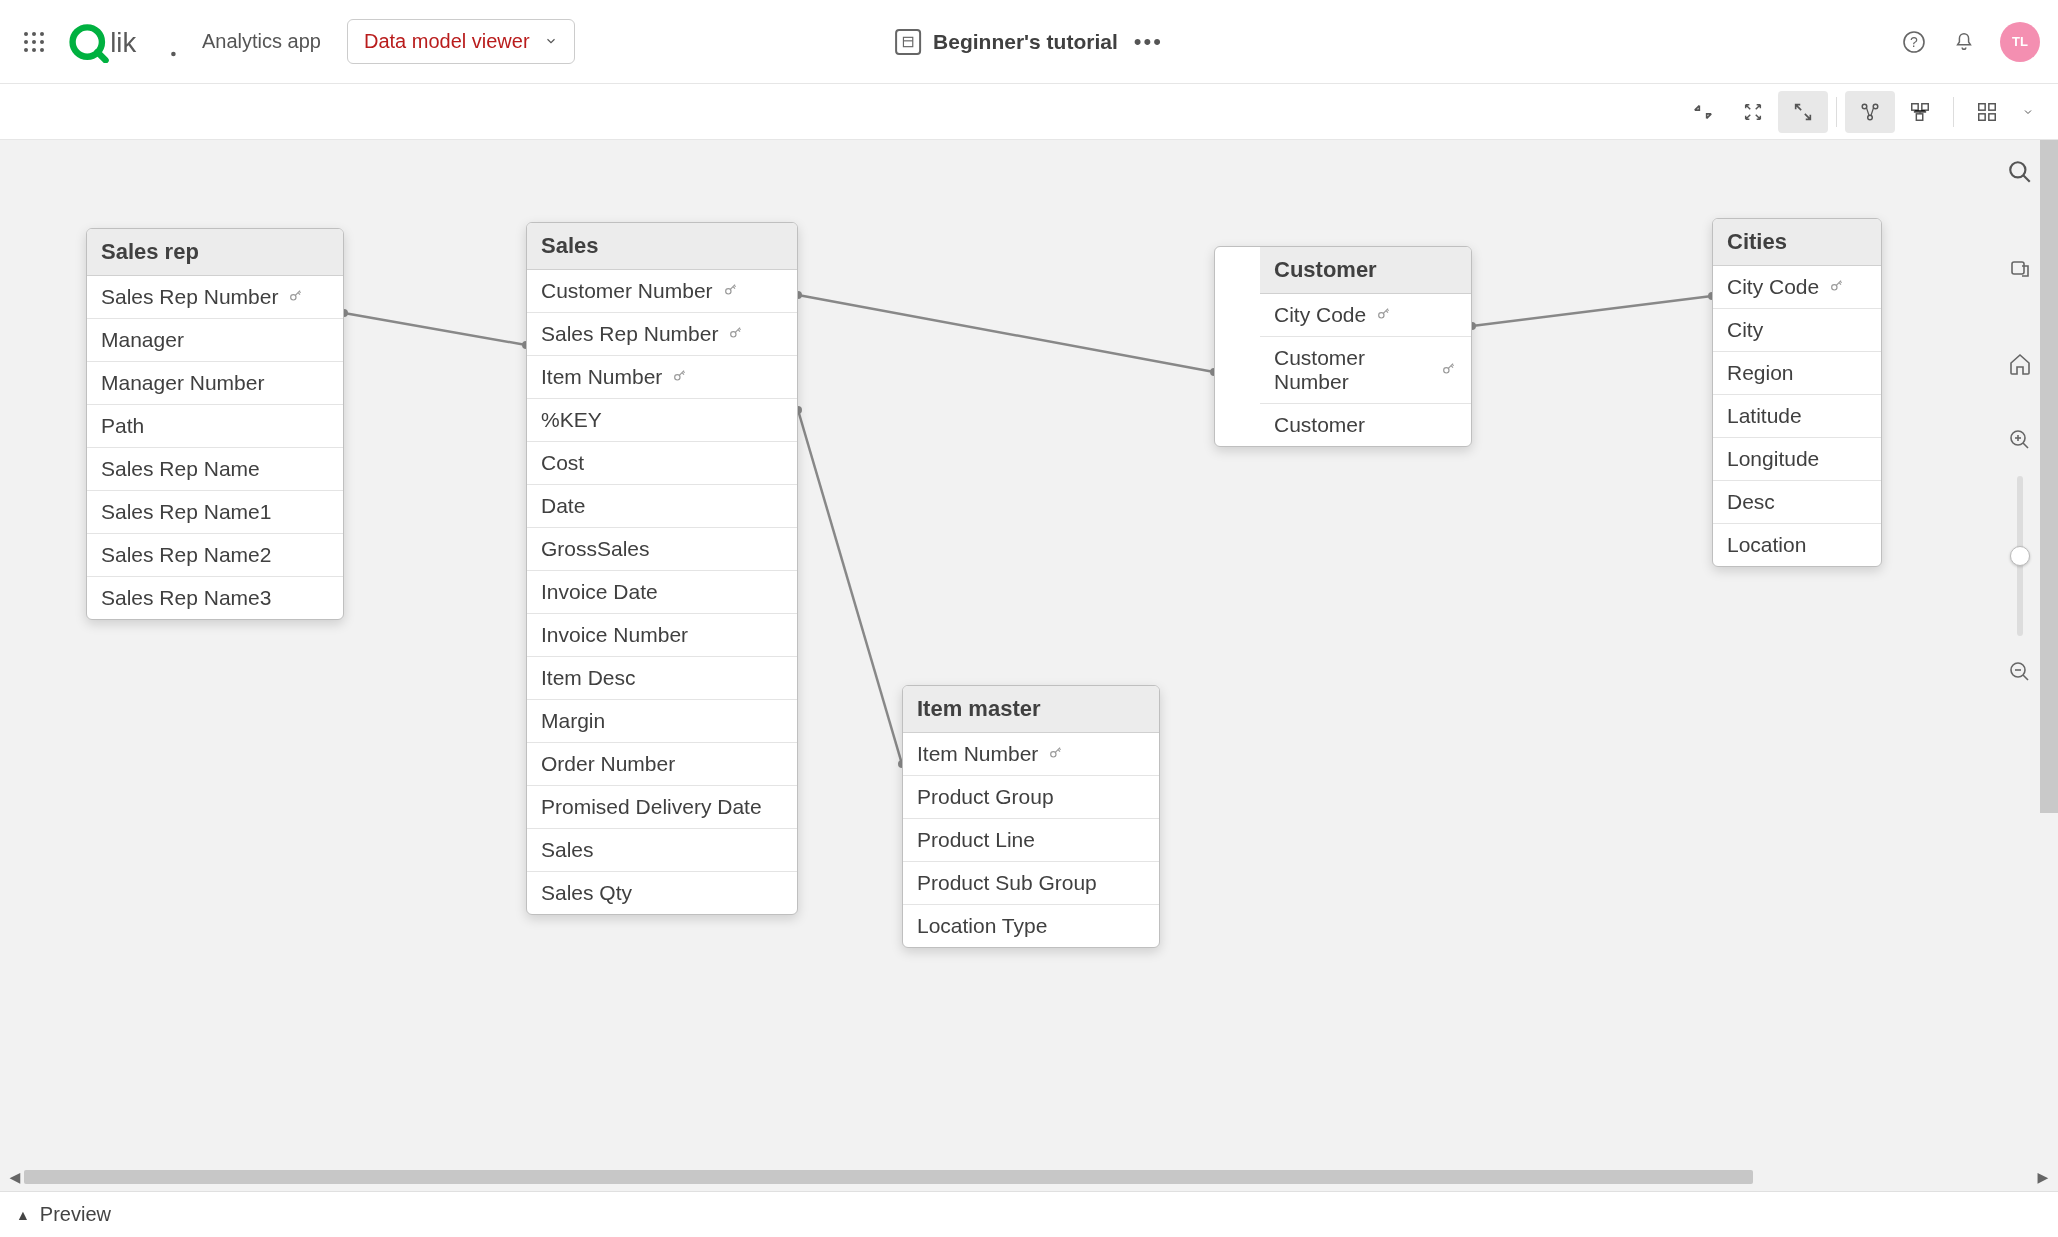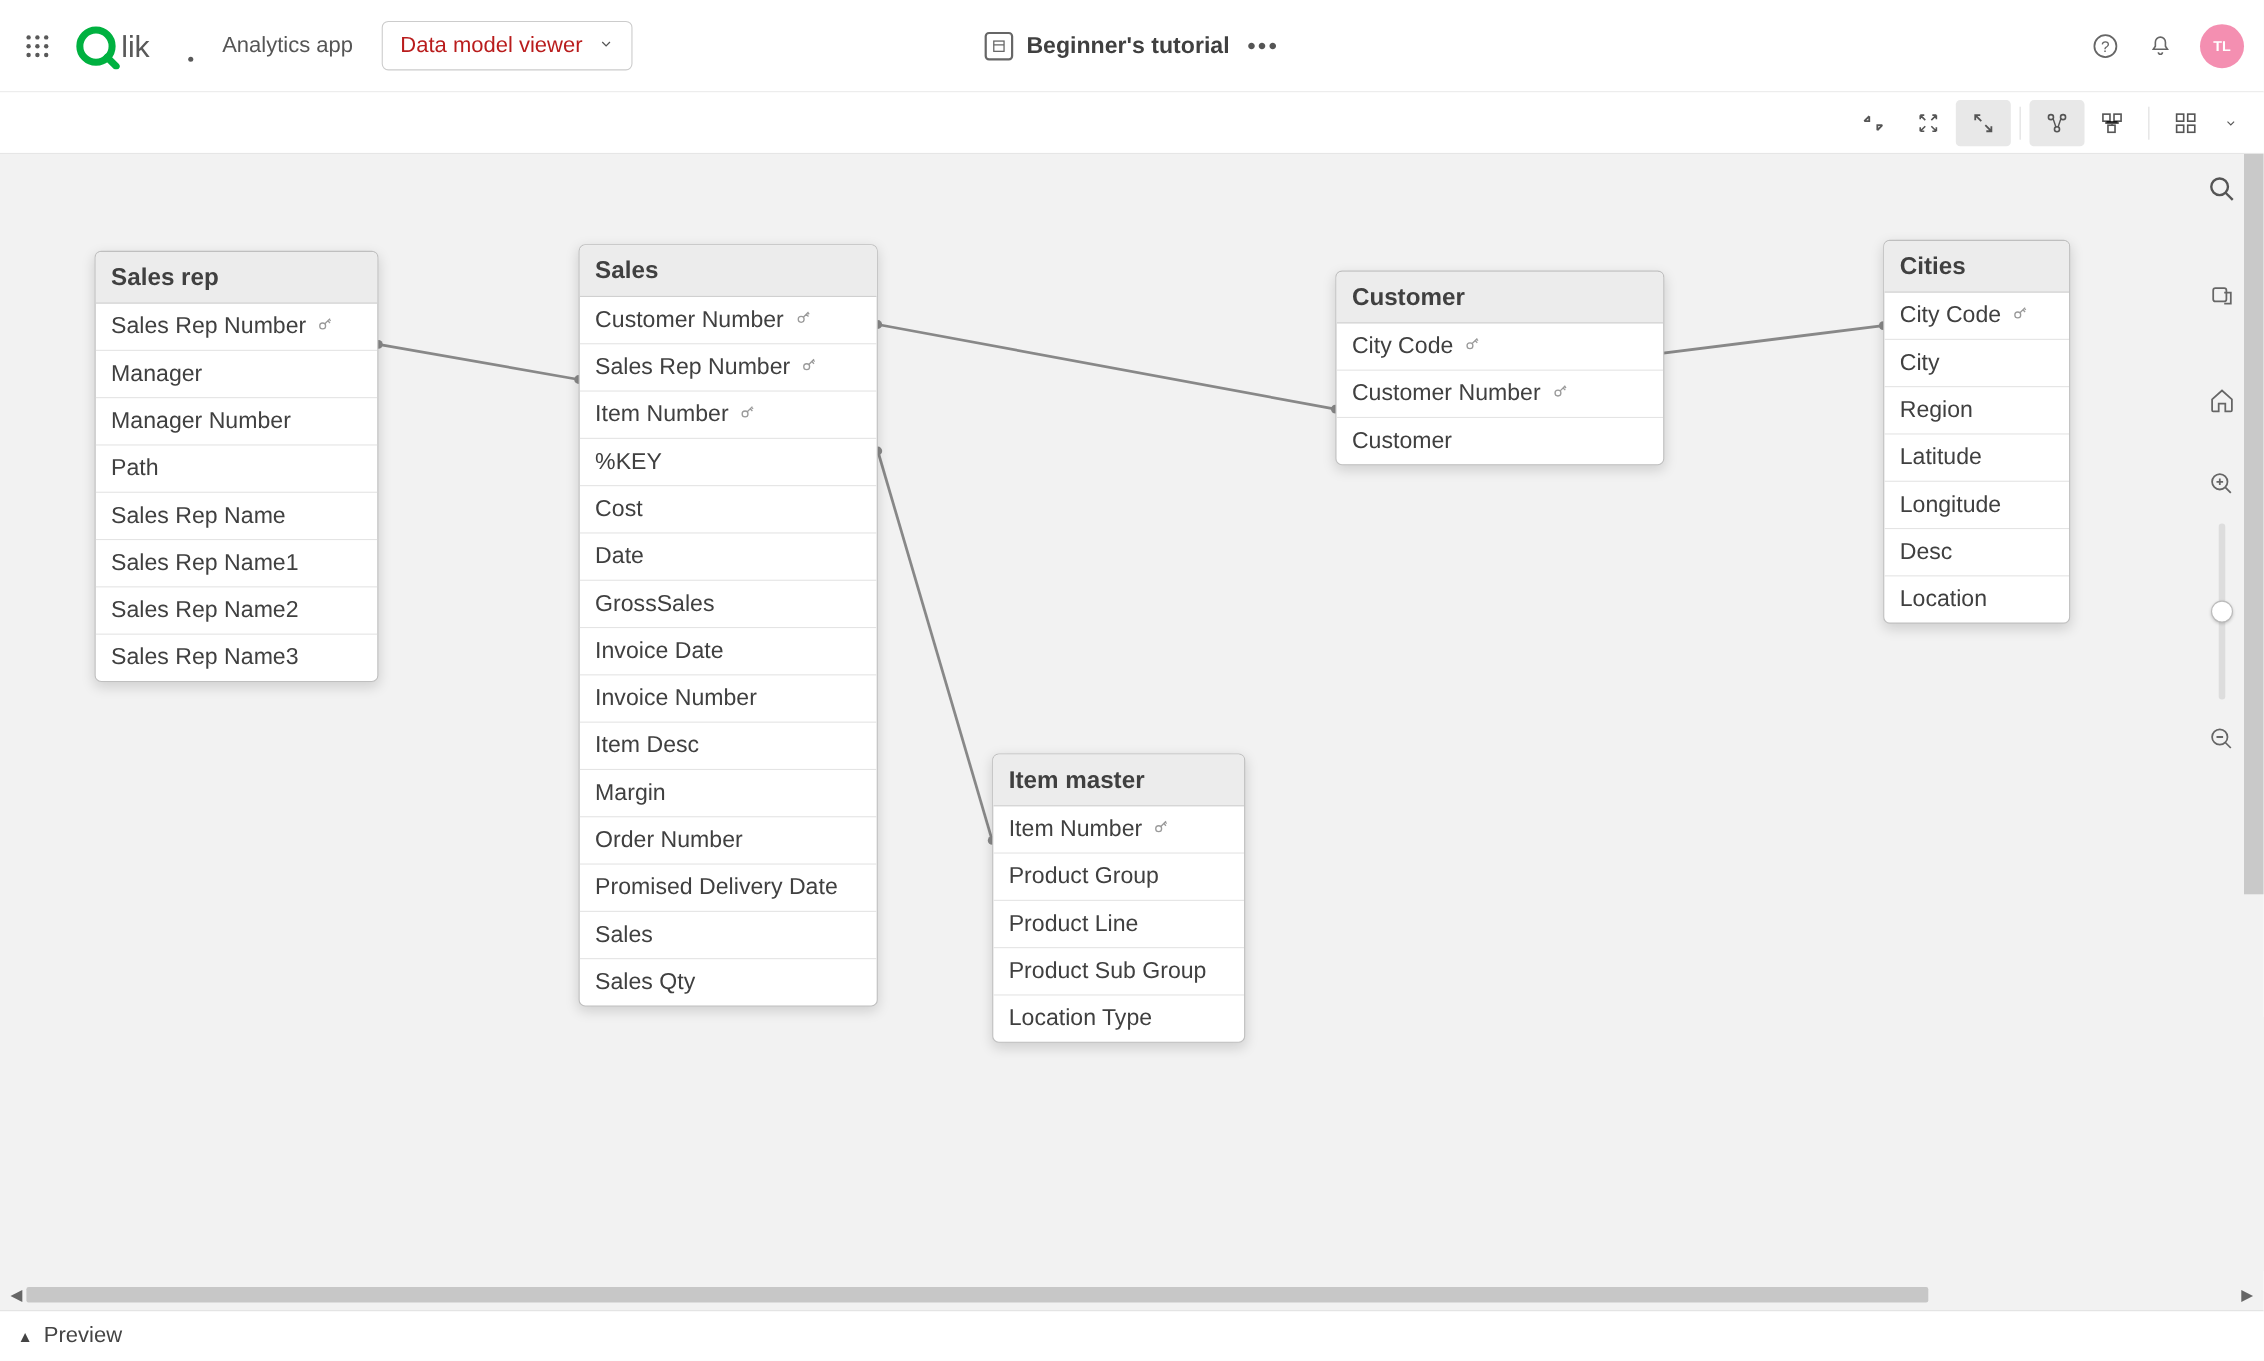--- a/index.html
+++ b/index.html
@@ -306,21 +306,21 @@
         <div class="field-row">
           <span>Promised Delivery Date</span>
         </div>
         <div class="field-row">
           <span>Sales</span>
         </div>
         <div class="field-row">
           <span>Sales Qty</span>
         </div>
       </div>
-      <div class="table-card" style="left: 902px; top: 545px; width: 230px;">
+      <div class="table-card" style="left: 902px; top: 545px; width: 258px;">
         <div class="table-header">Item master</div>
         <div class="field-row">
           <span>Item Number</span>
           <span><svg width="16" height="16" viewBox="0 0 24 24" class="key-icon">
               <circle cx="8" cy="14" r="4" fill="none" stroke="#9a9a9a" stroke-width="1.8"></circle>
               <path d="M11 11l7-7 M15 7l3 3 M17 5l2 2" stroke="#9a9a9a" stroke-width="1.8" fill="none"></path>
             </svg></span>
         </div>
         <div class="field-row">
           <span>Product Group</span>
@@ -328,21 +328,21 @@
         <div class="field-row">
           <span>Product Line</span>
         </div>
         <div class="field-row">
           <span>Product Sub Group</span>
         </div>
         <div class="field-row">
           <span>Location Type</span>
         </div>
       </div>
-      <div class="table-card" style="left: 1214px; top: 106px; width: 299px;">
+      <div class="table-card" style="left: 1214px; top: 106px; width: 258px; padding-left: 45px;">
         <div class="table-header">Customer</div>
         <div class="field-row">
           <span>City Code</span>
           <span><svg width="16" height="16" viewBox="0 0 24 24" class="key-icon">
               <circle cx="8" cy="14" r="4" fill="none" stroke="#9a9a9a" stroke-width="1.8"></circle>
               <path d="M11 11l7-7 M15 7l3 3 M17 5l2 2" stroke="#9a9a9a" stroke-width="1.8" fill="none"></path>
             </svg></span>
         </div>
         <div class="field-row">
           <span>Customer Number</span>

